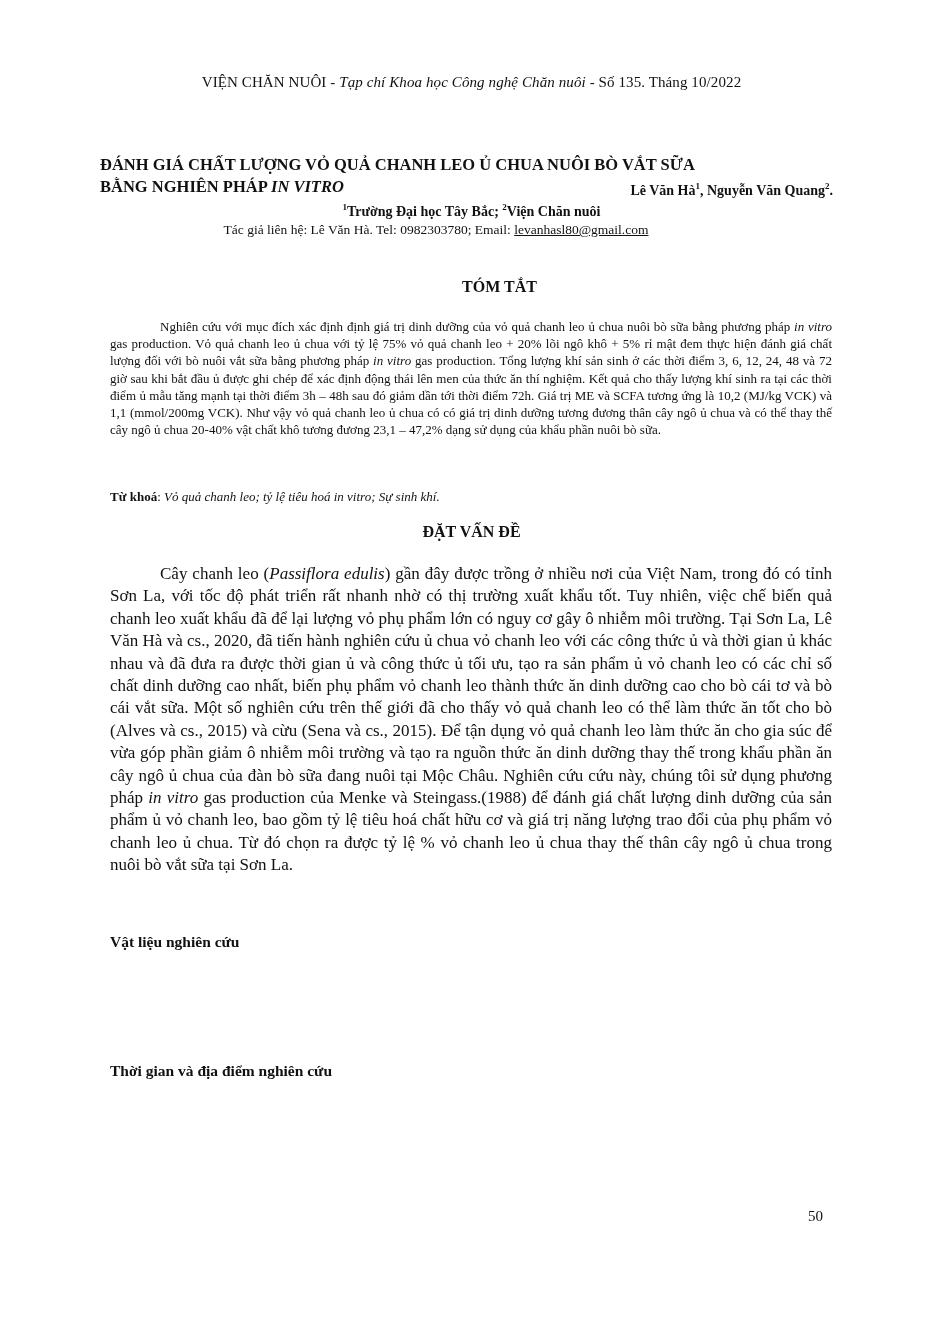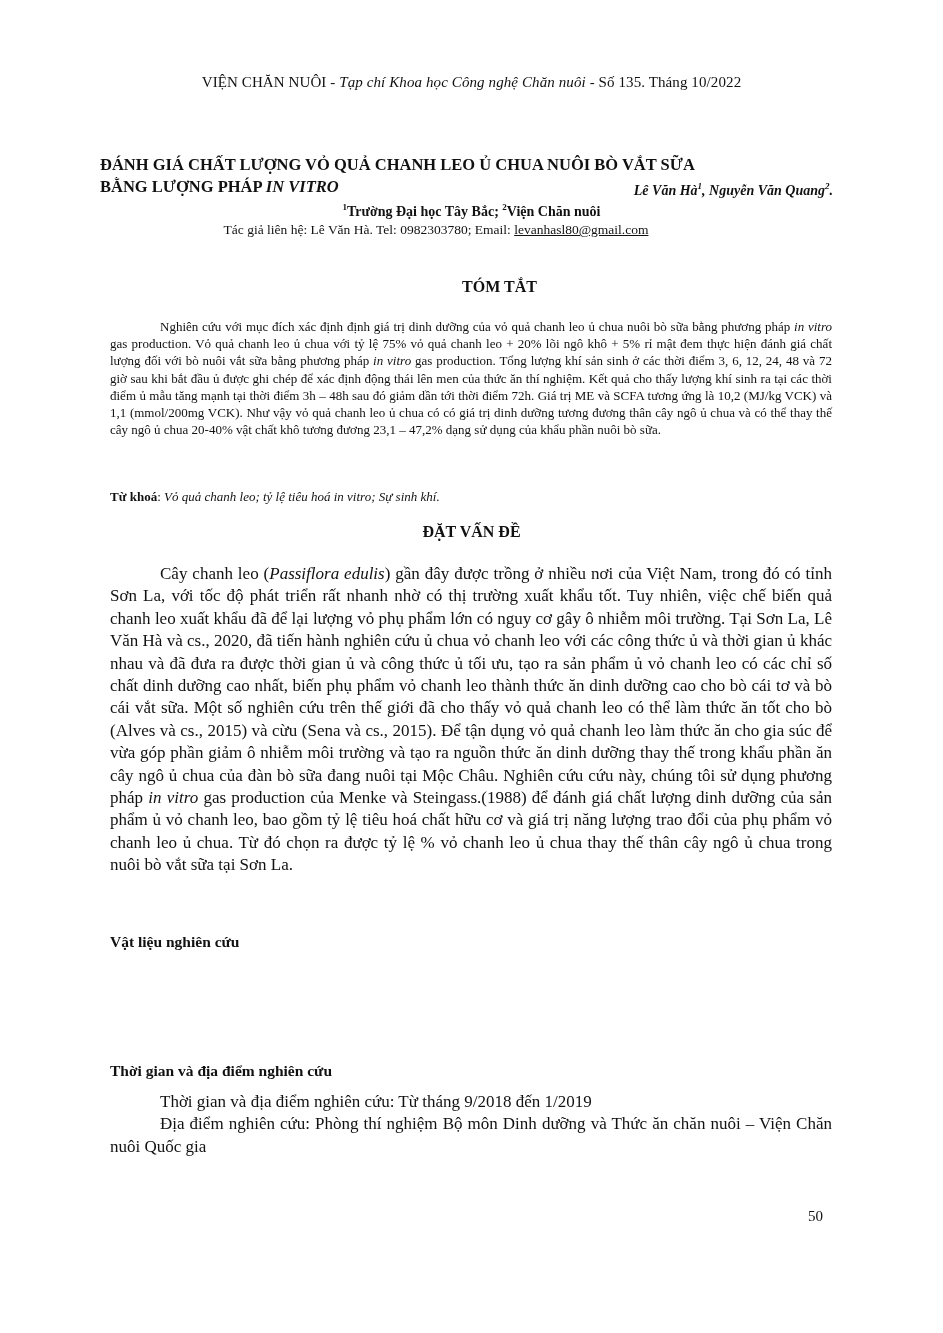--- a/index.html
+++ b/index.html
@@ -3,21 +3,21 @@
 <meta charset="utf-8">
 <style>
   html, body { margin: 0; padding: 0; background: #ffffff; }
   body { width: 943px; height: 1333px; position: relative; overflow: hidden;
          font-family: "Liberation Serif", "DejaVu Serif", serif; color: #111; }
   .page { position: absolute; left: 0; top: 0; width: 943px; height: 1333px; }
   .running-head { position: absolute; top: 74px; left: 0; width: 943px; text-align: center;
                   font-size: 15px; letter-spacing: 0.1px; }
   .title { position: absolute; top: 135px; left: 100px; width: 743px; text-align: left;
            font-size: 16.5px; font-weight: bold; line-height: 22px; margin-top: 19px; }
-  .authors { position: absolute; top: 181px; right: 110px; font-size: 14px; font-weight: bold; font-style: italic; }
+  .authors { position: absolute; top: 181px; right: 110px; font-size: 14px; font-weight: bold; }
   .affil { position: absolute; top: 202px; left: 0; width: 943px; text-align: center; font-size: 14px; font-weight: bold; }
   .contact { position: absolute; top: 222px; left: 0; width: 872px; text-align: center; font-size: 13.5px; }
   .contact .email { text-decoration: underline; }
   .h-center { position: absolute; left: 0; width: 943px; text-align: center; font-weight: bold; font-size: 16px; }
   .abstract { position: absolute; top: 318px; left: 110px; width: 722px; font-size: 13px; line-height: 17.2px;
               text-align: justify; text-indent: 50px; }
   .keywords { position: absolute; top: 489px; left: 110px; width: 722px; font-size: 13px; }
   .body-text { position: absolute; left: 110px; width: 722px; font-size: 17px; line-height: 22.4px;
                text-align: justify; }
   .indent { text-indent: 50px; }
@@ -31,21 +31,21 @@
 <body>
 
 <div class="page">
 
   <div class="running-head">
     <span>VIỆN CHĂN NUÔI - </span><i>Tạp chí Khoa học Công nghệ Chăn nuôi</i><span> - Số 135. Tháng 10/2022</span>
   </div>
 
   <div class="title">
     <div>ĐÁNH GIÁ CHẤT LƯỢNG VỎ QUẢ CHANH LEO Ủ CHUA NUÔI BÒ VẮT SỮA</div>
-    <div><span>BẰNG LƯỢNG PHÁP </span><i>IN VITRO</i></div>
+    <div><span>BẰNG NGHIÊN PHÁP </span><i>IN VITRO</i></div>
   </div>
 
   <div class="authors">
     <span>Lê Văn Hà</span><sup>1</sup><span>, </span><span>Nguyễn Văn Quang</span><sup>2</sup><span>.</span>
   </div>
 
   <div class="affil">
     <sup>1</sup><span>Trường Đại học Tây Bắc; </span><sup>2</sup><span>Viện Chăn nuôi</span>
   </div>
 
@@ -68,19 +68,15 @@
   <div class="body-text indent" style="top:563px;">
     <span>Cây chanh leo (</span><i>Passiflora edulis</i><span>) gần đây được trồng ở nhiều nơi của Việt Nam, trong đó có tỉnh Sơn La, với tốc độ phát triển rất nhanh nhờ có thị trường xuất khẩu tốt. Tuy nhiên, việc chế biến quả chanh leo xuất khẩu đã để lại lượng vỏ phụ phẩm lớn có nguy cơ gây ô nhiễm môi trường. Tại Sơn La, Lê Văn Hà và cs., 2020, đã tiến hành nghiên cứu ủ chua vỏ chanh leo với các công thức ủ và thời gian ủ khác nhau và đã đưa ra được thời gian ủ và công thức ủ tối ưu, tạo ra sản phẩm ủ vỏ chanh leo có các chỉ số chất dinh dưỡng cao nhất, biến phụ phẩm vỏ chanh leo thành thức ăn dinh dưỡng cao cho bò cái tơ và bò cái vắt sữa. Một số nghiên cứu trên thế giới đã cho thấy vỏ quả chanh leo có thể làm thức ăn tốt cho bò (Alves và cs., 2015) và cừu (Sena và cs., 2015). Để tận dụng vỏ quả chanh leo làm thức ăn cho gia súc để vừa góp phần giảm ô nhiễm môi trường và tạo ra nguồn thức ăn dinh dưỡng thay thế trong khẩu phần ăn cây ngô ủ chua của đàn bò sữa đang nuôi tại Mộc Châu.  Nghiên cứu cứu này, chúng tôi sử dụng phương pháp </span><i>in vitro</i><span> gas production của Menke và Steingass.(1988) để đánh giá chất lượng dinh dưỡng của sản phẩm ủ vỏ chanh leo, bao gồm tỷ lệ tiêu hoá chất hữu cơ và giá trị năng lượng trao đổi của phụ phẩm vỏ chanh leo ủ chua. Từ đó chọn ra được tỷ lệ %  vỏ chanh leo ủ chua thay thế thân cây ngô ủ chua trong nuôi bò vắt sữa tại Sơn La.</span>
   </div>
 
 
   <div class="sub-h" style="top:933px;text-align:center;">Vật liệu nghiên cứu</div>
 
 
   <div class="sub-h" style="top:1062px;">Thời gian và địa điểm nghiên cứu</div>
 
-  <div class="body-text" style="top:1091px;">
-    <p class="list-item">Thời gian và địa điểm nghiên cứu: Từ tháng 9/2018 đến 1/2019</p>
-    <p class="list-item">Địa điểm nghiên cứu: Phòng thí nghiệm Bộ môn  Dinh dưỡng và Thức ăn chăn nuôi – Viện Chăn nuôi Quốc gia</p>
-  </div>
 
   <div class="page-num">50</div>
 </div>
 
 </body></html>

